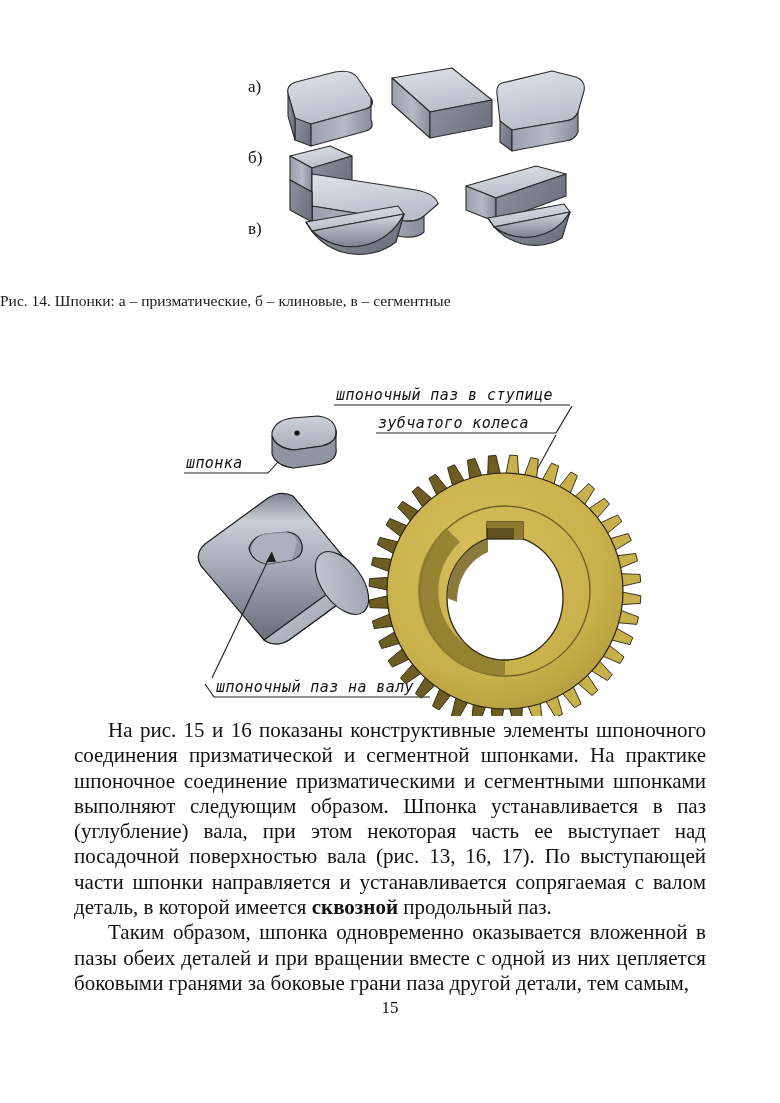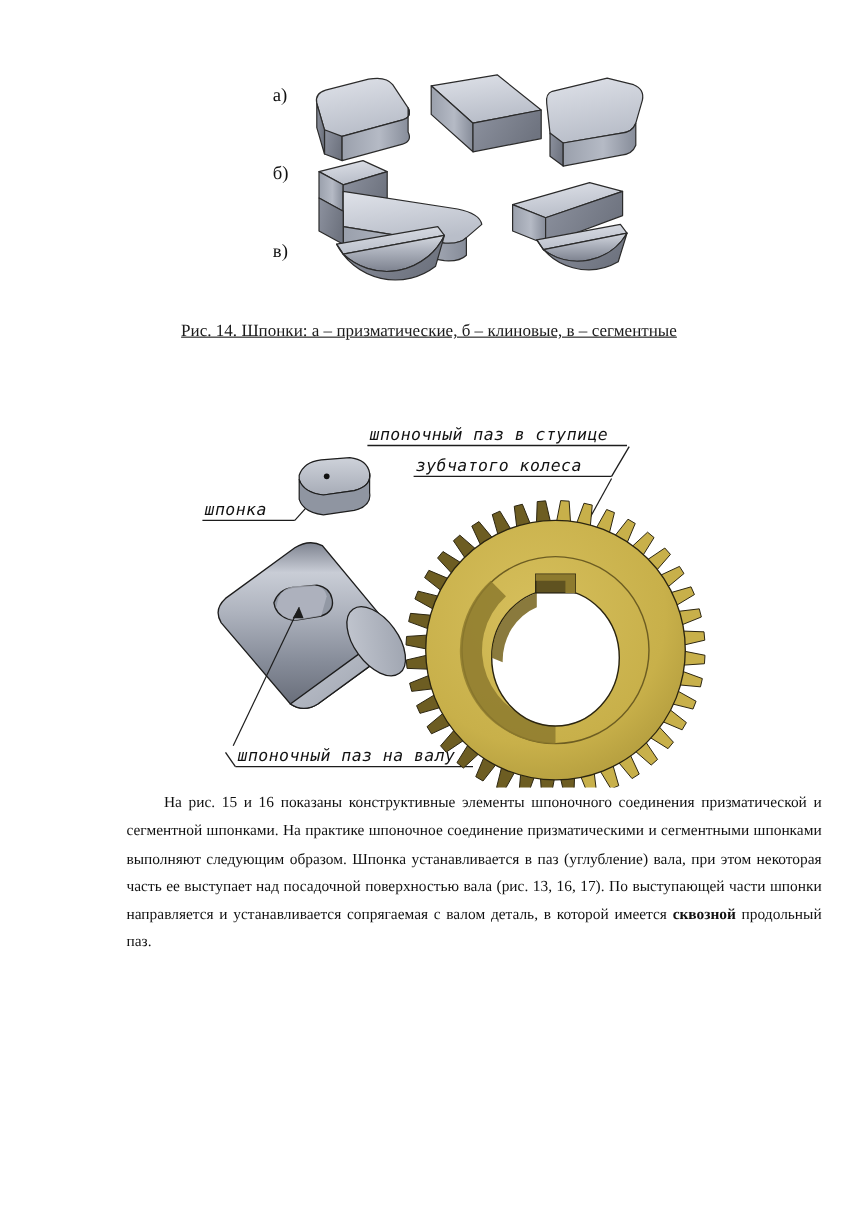--- a/index.html
+++ b/index.html
@@ -4,35 +4,35 @@
 <style>
   html,body{margin:0;padding:0;background:#fff;}
   body{width:780px;height:1103px;font-family:"Liberation Serif",serif;color:#111;position:relative;overflow:hidden;}
   .page{position:absolute;inset:0;background:#fff;}
 
   
   #fig14{position:absolute;left:0;top:46px;width:780px;height:240px;}
   #fig14 svg{display:block;}
   .rowlabel{font-family:"Liberation Serif",serif;font-size:17px;fill:#111;}
 
-  .caption{position:absolute;left:0;width:780px;text-align:center;
-           font-family:"Liberation Serif",serif;font-size:15.5px;color:#1a1a1a;text-decoration:underline;}
+  .caption{position:absolute;left:0;width:780px;text-align:left;
+           font-family:"Liberation Serif",serif;font-size:15.5px;color:#1a1a1a;}
   #cap14{top:292px;}
 
   
   #fig15{position:absolute;left:0;top:376px;width:628px;height:340px;}
 
   
   .annot{font-family:"DejaVu Sans Mono",monospace;font-style:italic;
          font-size:15px;fill:#111;letter-spacing:0.4px;}
 
   
   #body{position:absolute;left:74px;top:718px;width:632px;
-        font-family:"Liberation Serif",serif;font-size:14px;line-height:25.3px;
-        text-align:justify;color:#111;margin-left:41px;}
+        font-family:"Liberation Serif",serif;font-size:21px;line-height:25.3px;
+        text-align:justify;color:#111;}
   #body p{margin:0;}
   #body p+p{margin-top:0;}
   .ind{display:inline-block;width:34px;}
   b{font-weight:bold;}
 
   #pageno{position:absolute;left:0;top:998px;width:780px;text-align:center;
           font-family:"Liberation Serif",serif;font-size:17px;color:#111;}
 </style>
 </head>
 <body>
@@ -230,15 +230,17 @@
         <path d="M447,222 A58,62 0 0 1 488,163 L488,176 A48,52 0 0 0 457,226 Z" fill="#7d6c28" opacity="0.9" stroke="none"></path>
 
         <rect x="487" y="146" width="36" height="17" fill="#5f5220" stroke="#2a2410" stroke-width="1.2"></rect>
         <path d="M487,146 L523,146 L523,163 L514,163 L514,152 L487,152 Z" fill="#8d7a2e" stroke="none"></path>
       </g>
     </svg>
   </div>
 
   <div id="body">
     <p><span class="ind"></span><span>На рис. 15 и 16 показаны конструктивные элементы шпоночного соединения призматической и сегментной шпонками. На практике шпоночное соединение призматическими и сегментными шпонками выполняют следующим образом. Шпонка устанавливается в паз (углубление) вала, при этом некоторая часть ее выступает над посадочной поверхностью вала (рис. 13, 16, 17). По выступающей части шпонки направляется и устанавливается сопрягаемая с валом деталь, в которой имеется </span><b>сквозной</b><span> продольный паз.</span></p>
+    <p><span class="ind"></span><span>Таким образом, шпонка одновременно оказывается вложенной в пазы обеих деталей и при вращении вместе с одной из них цепляется боковыми гранями за боковые грани паза другой детали, тем самым,</span></p>
   </div>
 
+  <div id="pageno">15</div>
 </div>
 
 </body></html>

